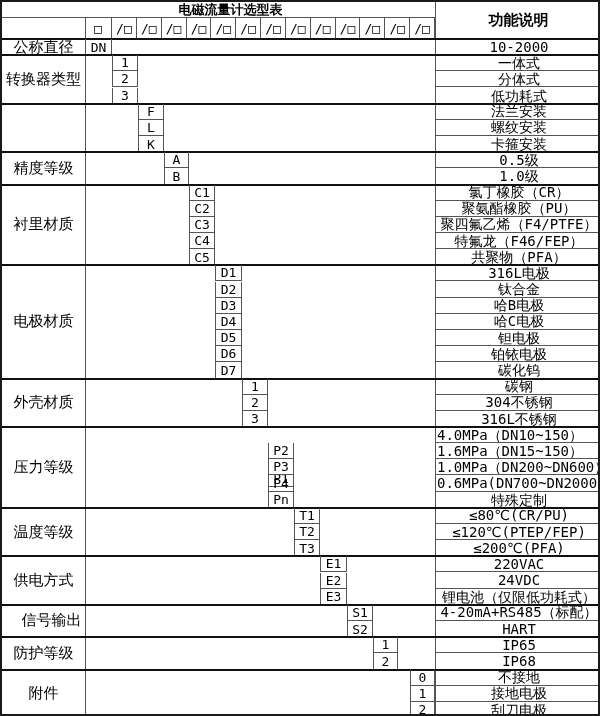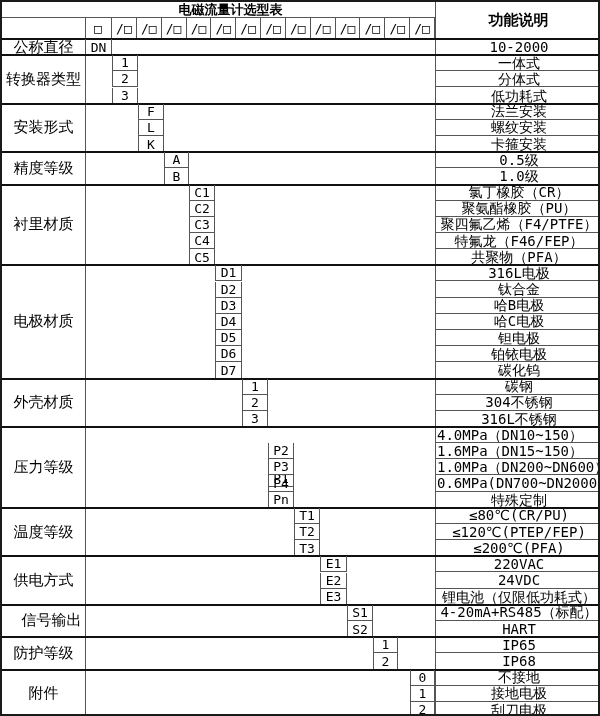--- a/index.html
+++ b/index.html
@@ -51,21 +51,20 @@
     <div class="cell desccell" style="left: 434px; top: 37px; width: 166px; height: 16.17px;">10-2000</div>
     <div class="thick ln" style="left: 0px; top: 52.17px; width: 600px; height: 2px;"></div>
     <div class="cell seclabel" style="left: 0px; top: 53.17px; width: 83px; height: 48.5px;">转换器类型</div>
     <div class="cell codecell mid" style="left: 110px; top: 53.17px; width: 26px; height: 16.17px;">1</div>
     <div class="cell desccell mid" style="left: 434px; top: 53.17px; width: 166px; height: 16.17px;">一体式</div>
     <div class="cell codecell mid" style="left: 110px; top: 69.33px; width: 26px; height: 16.17px;">2</div>
     <div class="cell desccell mid" style="left: 434px; top: 69.33px; width: 166px; height: 16.17px;">分体式</div>
     <div class="cell codecell" style="left: 110px; top: 85.5px; width: 26px; height: 16.17px;">3</div>
     <div class="cell desccell" style="left: 434px; top: 85.5px; width: 166px; height: 16.17px;">低功耗式</div>
     <div class="thick ln" style="left: 0px; top: 100.67px; width: 600px; height: 2px;"></div>
-    <div class="cell seclabel" style="left: 0px; top: 101.67px; width: 83px; height: 48.5px;">安装形式</div>
     <div class="cell codecell mid" style="left: 136px; top: 101.67px; width: 26px; height: 16.17px;">F</div>
     <div class="cell desccell mid" style="left: 434px; top: 101.67px; width: 166px; height: 16.17px;">法兰安装</div>
     <div class="cell codecell mid" style="left: 136px; top: 117.83px; width: 26px; height: 16.17px;">L</div>
     <div class="cell desccell mid" style="left: 434px; top: 117.83px; width: 166px; height: 16.17px;">螺纹安装</div>
     <div class="cell codecell" style="left: 136px; top: 134px; width: 26px; height: 16.17px;">K</div>
     <div class="cell desccell" style="left: 434px; top: 134px; width: 166px; height: 16.17px;">卡箍安装</div>
     <div class="thick ln" style="left: 0px; top: 149.17px; width: 600px; height: 2px;"></div>
     <div class="cell seclabel" style="left: 0px; top: 150.17px; width: 83px; height: 32.33px;">精度等级</div>
     <div class="cell codecell mid" style="left: 162px; top: 150.17px; width: 25px; height: 16.17px;">A</div>
     <div class="cell desccell mid" style="left: 434px; top: 150.17px; width: 166px; height: 16.17px;">0.5级</div>

